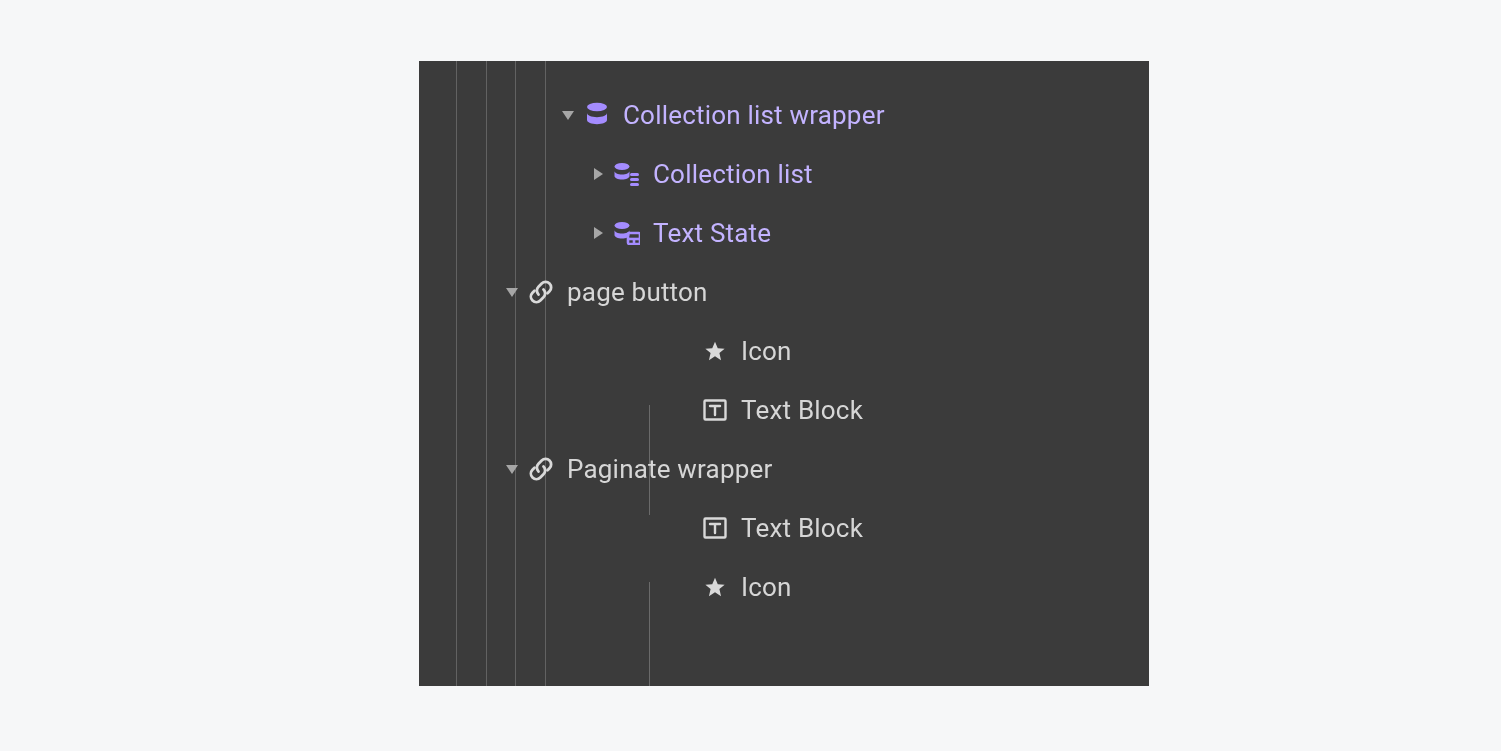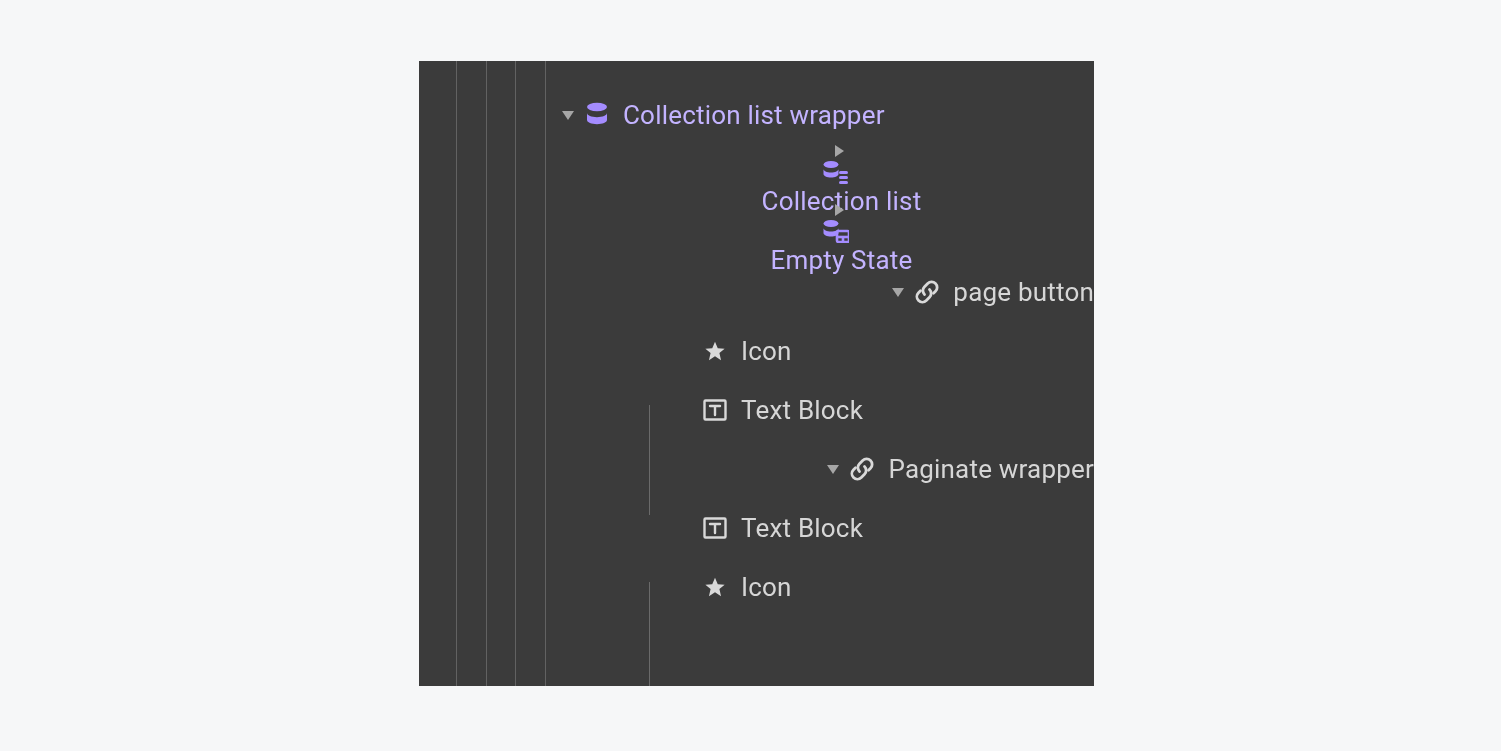--- a/index.html
+++ b/index.html
@@ -9,21 +9,21 @@
     height: 751px;
     background: #f6f7f8;
     font-family: -apple-system, BlinkMacSystemFont, "Segoe UI", Roboto, "Helvetica Neue", Arial, sans-serif;
     overflow: hidden;
   }
 
   .panel {
     position: absolute;
     left: 419px;
     top: 61px;
-    width: 675px;
+    width: 730px;
     height: 625px;
     background: #3b3b3b;
     box-sizing: border-box;
     padding-top: 24px;
     overflow: hidden;
   }
 
   
   .vlines {
     position: absolute;
@@ -79,22 +79,22 @@
     flex: 0 0 auto;
   }
   .row .icon svg { display: block; }
 
   .row .label {
     letter-spacing: 0.2px;
   }
 
   
   .lvl0 { padding-left: 140px; }
-  .lvl1 { padding-left: 170px; flex-direction: column; }
-  .lvl2 { padding-left: 120px; justify-content: flex-end; }
+  .lvl1 { padding-left: 170px; }
+  .lvl2 { padding-left: 84px; }
   .lvl3 { padding-left: 258px; text-align: right; }
 
   
   .childline {
     position: absolute;
     width: 1px;
     background: #6a6a6a;
     left: 230px;
   }
 
@@ -159,21 +159,21 @@
       </span>
       <span class="icon purple-icon">
         <svg width="26" height="24" viewBox="0 0 26 24" fill="currentColor">
           <ellipse cx="8" cy="4.5" rx="7.5" ry="3.5"></ellipse>
           <path d="M0.5 9 c0 1.9 3.4 3.5 7.5 3.5 s7.5-1.6 7.5-3.5 v5 c0 1.9-3.4 3.5-7.5 3.5 S0.5 15.9 0.5 14 Z"></path>
           <rect x="14" y="12" width="12" height="11" rx="1.5" fill="none" stroke="currentColor" stroke-width="2.6"></rect>
           <line x1="14" y1="18" x2="26" y2="18" stroke="currentColor" stroke-width="2.6"></line>
           <line x1="20" y1="18" x2="20" y2="23" stroke="currentColor" stroke-width="2.6"></line>
         </svg>
       </span>
-      <span class="label purple-text">Empty State</span>
+      <span class="label purple-text">Text State</span>
     </div>
 
 
     <div class="row lvl2">
       <span class="arrow">
         <svg width="14" height="12" viewBox="0 0 14 12">
             <path d="M1 2 L13 2 L7 11 Z" fill="currentColor"></path>
           </svg>
       </span>
       <span class="icon grey-icon">

